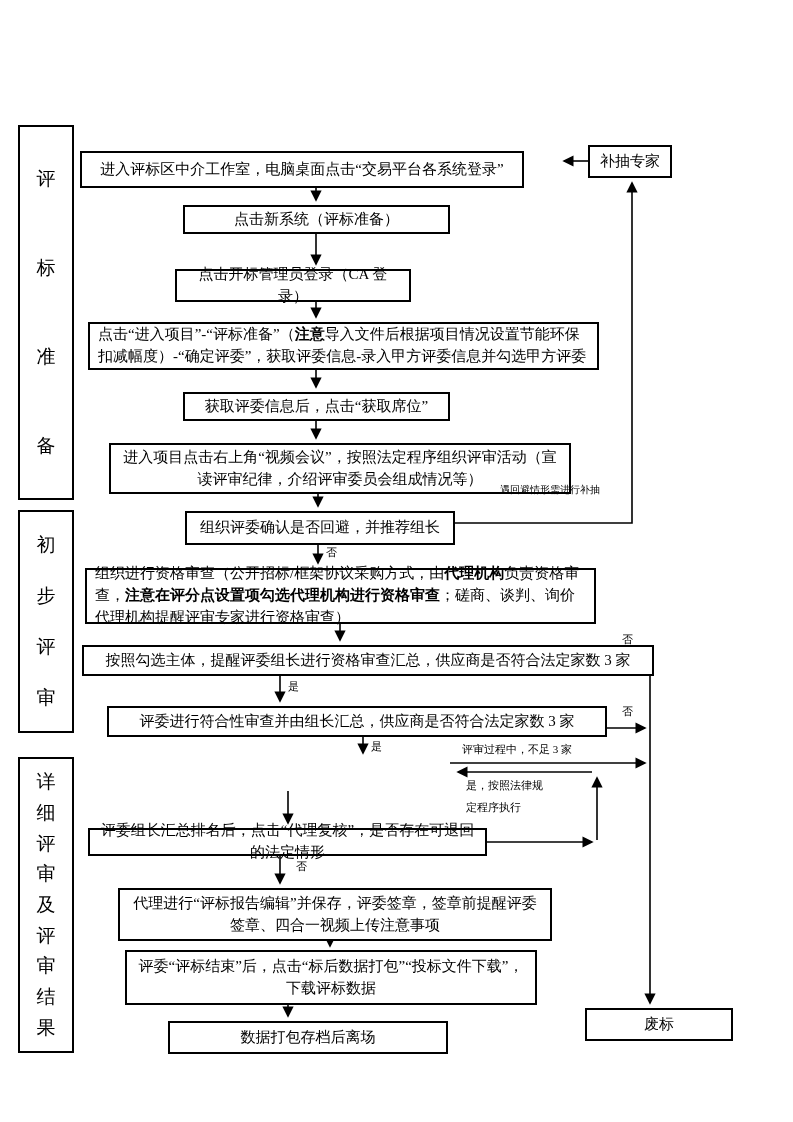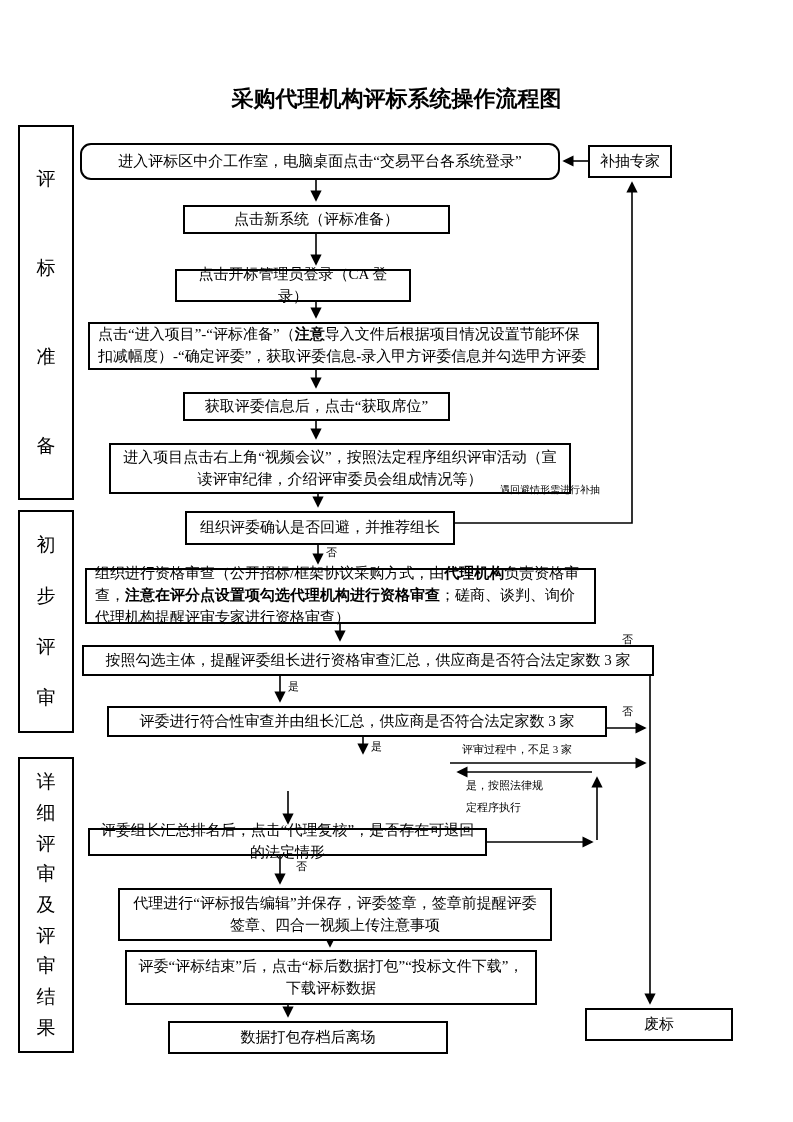--- a/index.html
+++ b/index.html
@@ -73,21 +73,20 @@
       <path d="M607,728 L645,728" marker-end="url(#ah)"></path>
 
       <path d="M450,763 L645,763" marker-end="url(#ah)"></path>
 
       <path d="M487,842 L592,842" marker-end="url(#ah)"></path>
       <path d="M597,840 L597,778" marker-end="url(#ah)"></path>
       <path d="M592,772 L458,772" marker-end="url(#ah)"></path>
     </g>
   </svg>
 
-  <div class="title">采购代理机构评标系统操作流程图</div>
 
   <div class="stage" style="left:18px; top:125px; width:56px; height:375px;">
       <span>评</span>
       <span>标</span>
       <span>准</span>
       <span>备</span>
     </div>
   <div class="stage" style="left:18px; top:510px; width:56px; height:223px;">
       <span>初</span>
       <span>步</span>
@@ -99,21 +98,21 @@
       <span>细</span>
       <span>评</span>
       <span>审</span>
       <span>及</span>
       <span>评</span>
       <span>审</span>
       <span>结</span>
       <span>果</span>
     </div>
 
-  <div class="box" style="left:80px; top:143px; width:480px; height:37px;border-radius:11px;">
+  <div class="box" style="left:80px; top:151px; width:444px; height:37px;">
     <div class="inner">进入评标区中介工作室，电脑桌面点击“交易平台各系统登录”</div>
   </div>
   <div class="box" style="left:183px; top:205px; width:267px; height:29px;">
     <div class="inner">点击新系统（评标准备）</div>
   </div>
   <div class="box" style="left:175px; top:269px; width:236px; height:33px;">
     <div class="inner">点击开标管理员登录（CA 登录）</div>
   </div>
   <div class="box" style="left:88px; top:322px; width:511px; height:48px;">
     <div class="inner ta-left"><span>点击“进入项目”-“评标准备”（</span><span class="seg-b">注意</span><span>导入文件后根据项目情况设置节能环保扣减幅度）-“确定评委”，获取评委信息-录入甲方评委信息并勾选甲方评委</span></div>

